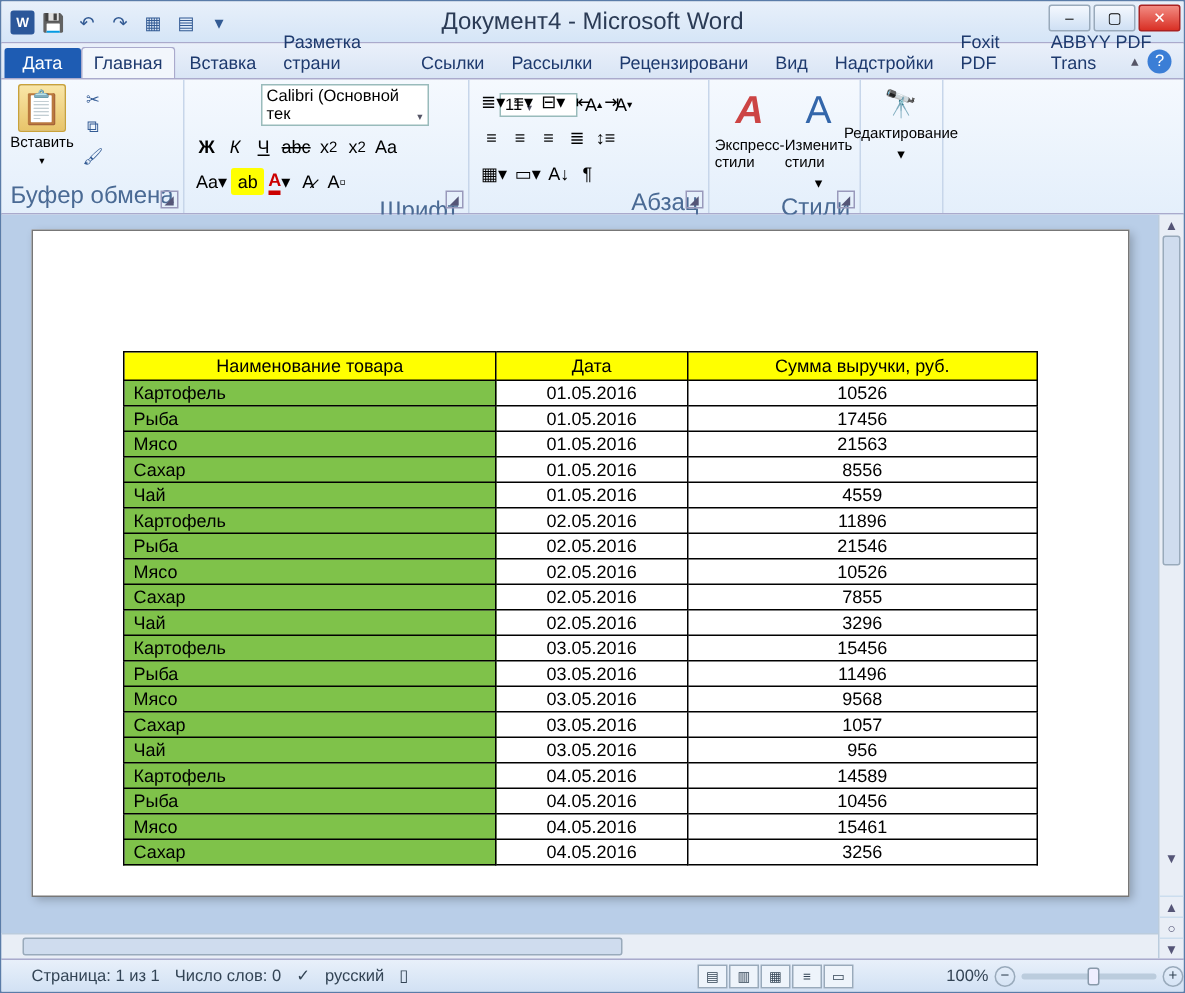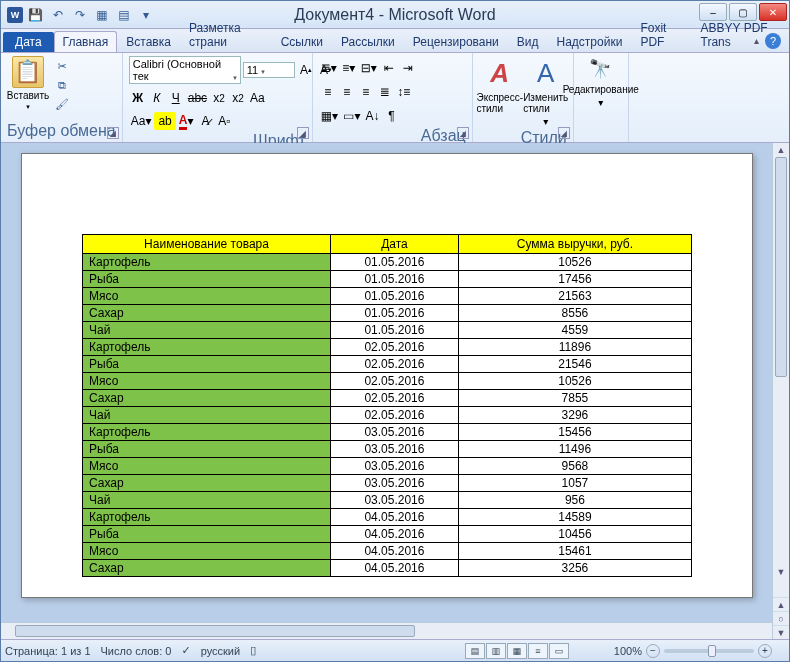--- a/index.html
+++ b/index.html
@@ -34,21 +34,21 @@
 .group-body { flex:1; display:flex; gap:4px; align-items:flex-start;}
 .dialog-launcher{position:absolute; right:3px; bottom:3px; width:12px;height:12px;border:1px solid #99b;font-size:8px;display:flex;align-items:center;justify-content:center;color:#557;cursor:pointer;}
 
 .big-btn { width:42px; display:flex; flex-direction:column; align-items:center; gap:2px; font-size:10px; cursor:pointer;}
 .big-icon { width:32px; height:32px; display:flex; align-items:center; justify-content:center; font-size:22px;}
 .paste-icon{background:linear-gradient(#f9e6a7,#e8c46a);border:1px solid #c9a23a;border-radius:2px;}
 .mini-col{display:flex;flex-direction:column;gap:3px;padding-top:2px;}
 .mini-btn{width:18px;height:16px;font-size:11px;color:#335b94;display:flex;align-items:center;justify-content:center;cursor:pointer;}
 
 .font-row{display:flex;gap:2px;align-items:center;}
-.combo{border:1px solid #9bb;background:#fff;font-size:11px;padding:1px 3px;display:flex;align-items:flex-end;gap:3px;cursor:text;}
+.combo{border:1px solid #9bb;background:#fff;font-size:11px;padding:1px 3px;display:flex;align-items:flex-end;gap:3px;cursor:text;margin-left:45px;}
 .combo.font{width:112px;} .combo.size{width:52px;}
 .drop{font-size:7px;color:#556;cursor:pointer;}
 .btn-row{display:flex;gap:1px;margin-top:3px;}
 .rib-btn{min-width:18px;height:18px;font-size:12px;display:flex;align-items:center;justify-content:center;cursor:pointer;padding:0 2px;}
 .bold{font-weight:bold;} .italic{font-style:italic;} .underline{text-decoration:underline;}
 .strike{text-decoration:line-through;}
 .hl{background:#ffff00;padding:0 4px;border-radius:2px;}
 .clr-a{color:#c00;font-weight:bold;border-bottom:3px solid #c00;}
 
 .para-col{display:flex;flex-direction:column;gap:3px;}
@@ -67,23 +67,23 @@
 .hscroll .thumb{position:absolute;left:14px;top:2px;bottom:2px;width:400px;background:#cfdcee;border:1px solid #9ab;border-radius:2px;cursor:pointer;}
 
 .page{position:absolute;left:20px;top:10px;width:732px;background:#fff;border:1px solid #777;box-shadow:2px 2px 6px rgba(0,0,0,.25);padding:80px 60px 20px 60px;}
 .dtable{border-collapse:collapse;width:100%;font-size:12px;}
 .dtable th{background:#ffff00;border:1px solid #000;padding:2px 8px;font-weight:normal;text-align:center;}
 .dtable td{border:1px solid #000;padding:1px 6px;}
 .dtable td.name{background:#7fc24a;}
 .dtable td.c{text-align:center;}
 
 
-.status{height:22px;background:linear-gradient(#e8f0fa,#d2e1f4);border-top:1px solid #aac;display:flex;align-items:center;font-size:11px;color:#345;position:relative;padding:0 4px;gap:10px;}
+.status{height:22px;background:linear-gradient(#e8f0fa,#d2e1f4);border-top:1px solid #aac;display:flex;align-items:center;font-size:11px;color:#345;position:relative;padding:0 20px;gap:10px;}
 .status .seg{display:flex;align-items:center;gap:4px;}
-.zoom{position:absolute;right:17px;display:flex;align-items:center;gap:4px;}
+.zoom{position:absolute;right:0;display:flex;align-items:center;gap:4px;}
 .slider{width:90px;height:4px;background:#bcd;position:relative;border-radius:2px;}
 .slider .knob{position:absolute;left:44px;top:-4px;width:8px;height:12px;background:#eef;border:1px solid #89a;border-radius:2px;cursor:pointer;}
 .zbtn{width:14px;height:14px;border:1px solid #9ab;border-radius:7px;font-size:10px;display:flex;align-items:center;justify-content:center;cursor:pointer;}
 .view-btns{display:flex;gap:1px;position:absolute;right:220px;}
 .vbtn{width:20px;height:16px;border:1px solid #9ab;font-size:9px;display:flex;align-items:center;justify-content:center;cursor:pointer;background:#eef4fb;}
 </style>
 </head>
 <body>
 
 <div class="window">

